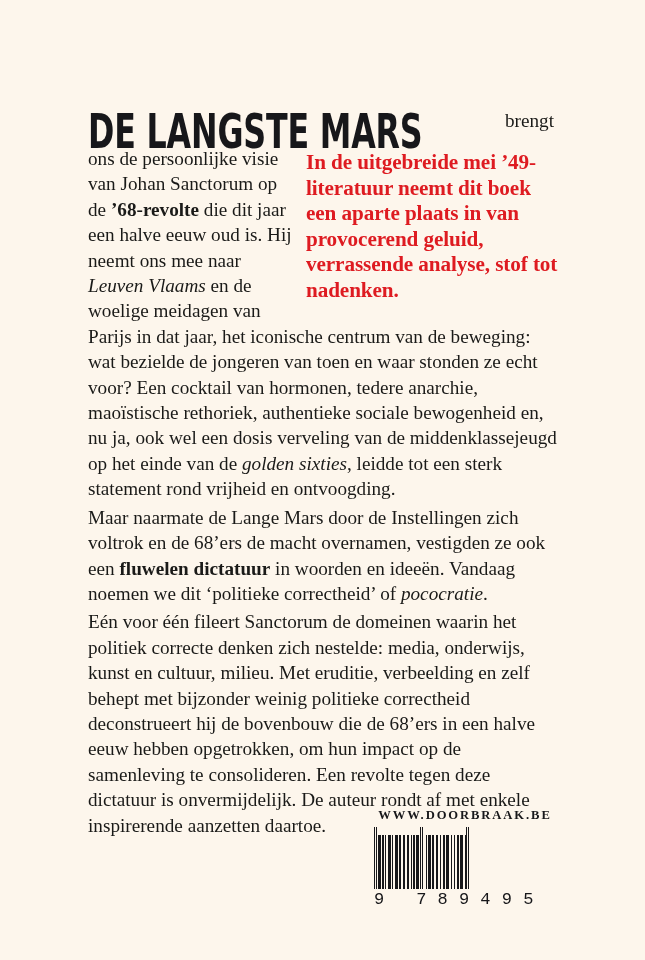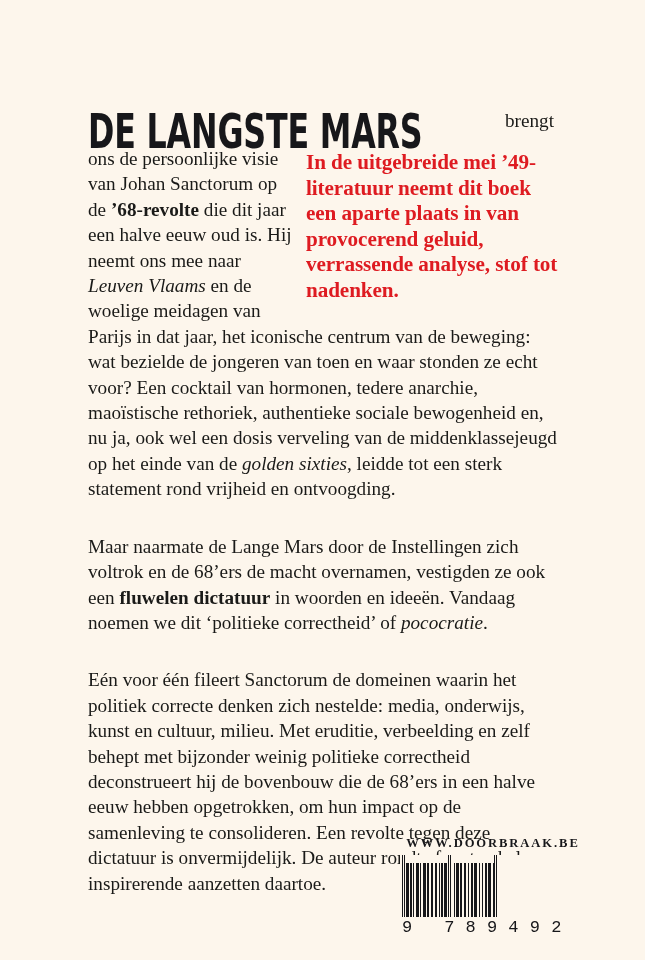--- a/index.html
+++ b/index.html
@@ -68,33 +68,32 @@
     font-weight: 700;
     font-size: 21.2px;
     line-height: 25.6px;
     letter-spacing: -0.1px;
   }
 
   .para {
     margin: 0;
   }
   .para + .para {
-    margin-top: 32px;
+    margin-top: 3px;
   }
 
   b, strong { font-weight: 700; }
   i, em { font-style: italic; }
 
   
   .barcode-block {
     position: absolute;
-    left: 400px;
+    left: 372px;
     top: 808px;
     width: 186px;
-    margin-top: 28px;
   }
   .barcode-url {
     font-family: "Liberation Serif", serif;
     font-size: 12.6px;
     font-weight: 700;
     letter-spacing: 1.9px;
     text-align: center;
     color: #17171a;
     margin-bottom: 4px;
   }
@@ -206,17 +205,17 @@
         <span style="width: 1px; height: 54px; background: transparent;"></span>
         <span style="width: 3px; height: 54px;"></span>
         <span style="width: 2px; height: 54px; background: transparent;"></span>
         <span style="width: 1px; height: 54px;"></span>
         <span style="width: 1px; height: 62px;"></span>
         <span style="width: 1px; height: 62px; background: transparent;"></span>
         <span style="width: 1px; height: 62px;"></span>
       </div>
     <div class="barcode-digits">
       <span class="digit-lead">9</span>
-      <span class="digit-grp left">7 8 9 4 9 2</span>
+      <span class="digit-grp left">7 8 9 4 9 5</span>
     </div>
   </div>
 
 </div>
 
 </body></html>

